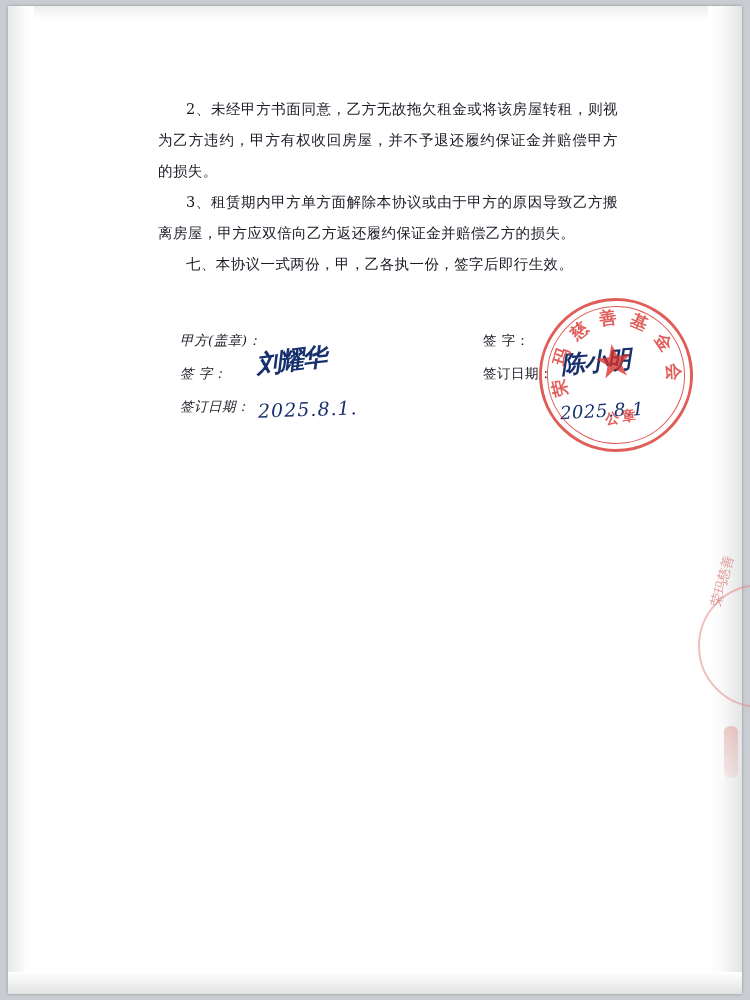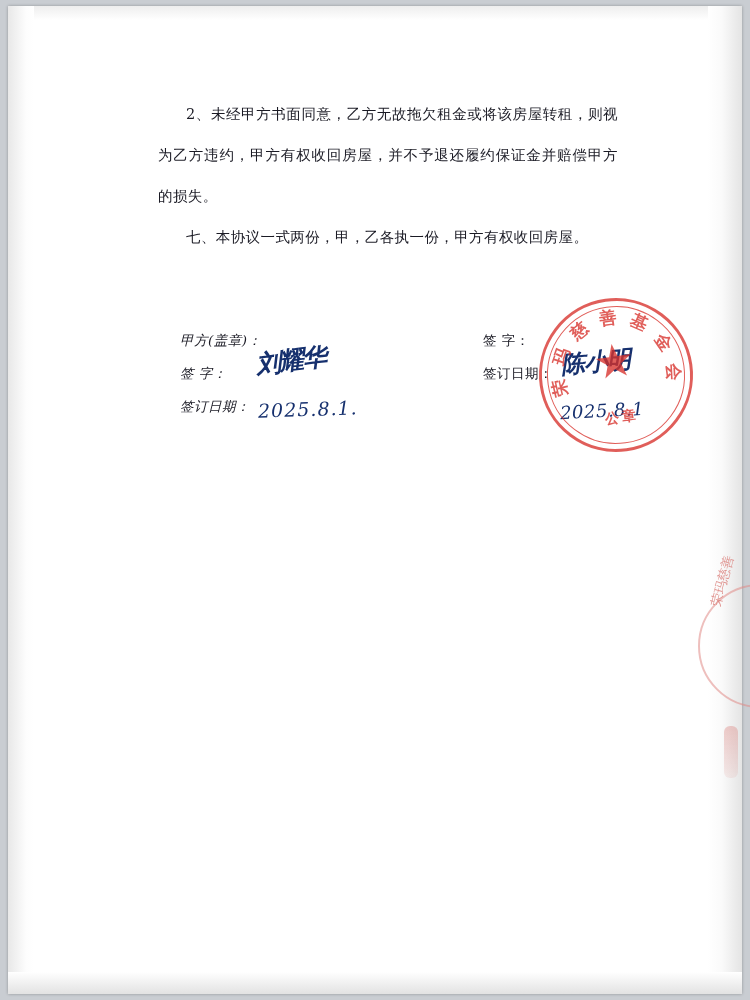--- a/index.html
+++ b/index.html
@@ -57,21 +57,21 @@
   .doc-body {
     position: absolute;
     left: 150px;
     top: 88px;
     width: 460px;
   }
 
   .para {
     font-family: "DejaVu Serif", "Liberation Serif", serif;
     font-size: 14.5px;
-    line-height: 41px;
+    line-height: 31px;
     color: #1a1a24;
     text-align: justify;
     letter-spacing: 0.4px;
     margin: 0 0 0 0;
     text-indent: 28px;
   }
 
   .sign-block {
     position: absolute;
     left: 150px;
@@ -242,21 +242,22 @@
 
 <div class="scan-page">
 
   <div class="edge-top"></div>
   <div class="edge-left"></div>
   <div class="edge-right"></div>
   <div class="edge-bottom"></div>
 
   <div class="doc-body">
     <p class="para">2、未经甲方书面同意，乙方无故拖欠租金或将该房屋转租，则视为乙方违约，甲方有权收回房屋，并不予退还履约保证金并赔偿甲方的损失。</p>
-    <p class="para">七、本协议一式两份，甲，乙各执一份，甲方有权收回房屋。</p>
+    <p class="para">3、租赁期内甲方单方面解除本协议或由于甲方的原因导致乙方搬离房屋，甲方应双倍向乙方返还履约保证金并赔偿乙方的损失。</p>
+    <p class="para">七、本协议一式两份，甲，乙各执一份，签字后即行生效。</p>
   </div>
 
   <div class="sign-block">
     <div class="sign-col left">
       <div class="sign-line">甲方(盖章)：</div>
       <div class="sign-line">签 字：</div>
       <div class="sign-line">签订日期：</div>
     </div>
     <div class="sign-col right">
       <div class="sign-line">签 字：</div>

